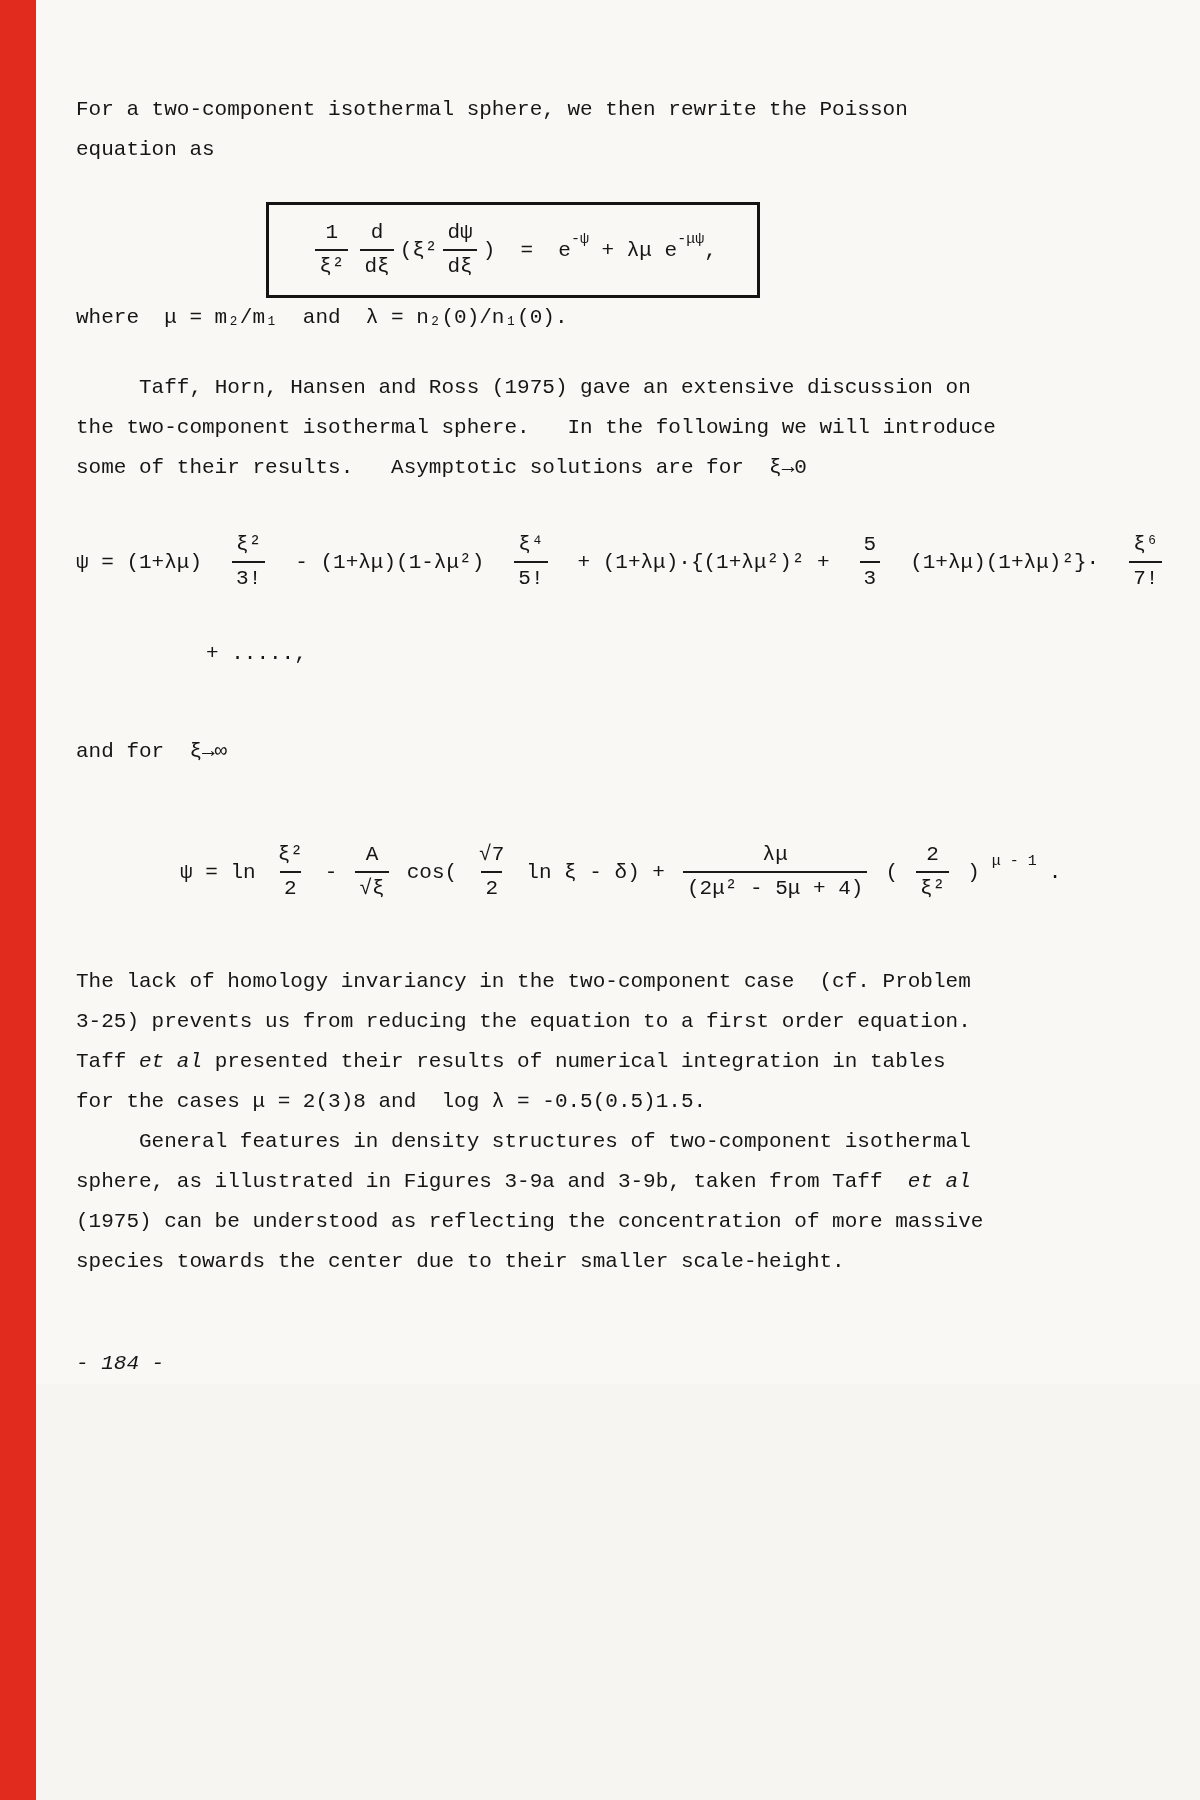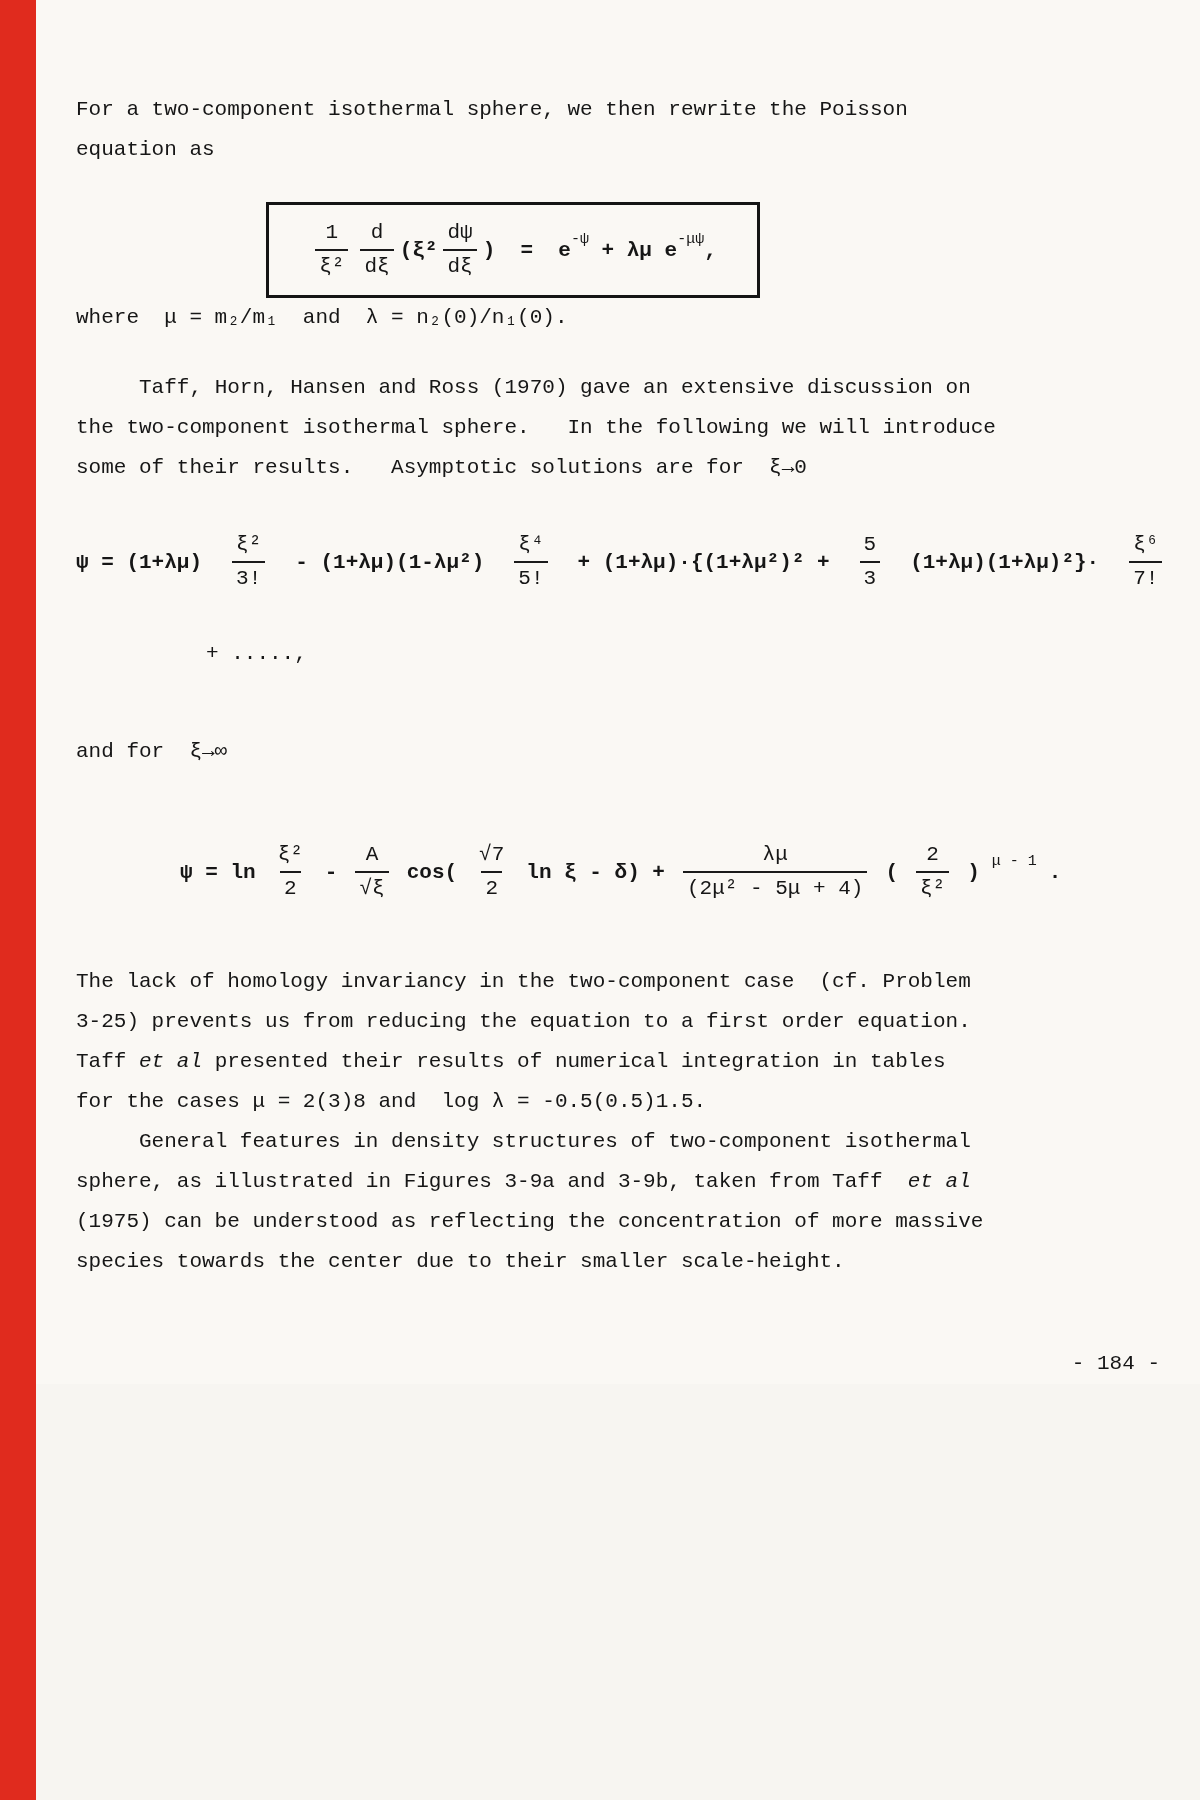--- a/index.html
+++ b/index.html
@@ -28,21 +28,21 @@
     white-space:pre-wrap;
   }
   .italic { font-style:italic; }
 
   
   .eq-row, .eq-line {
     display:flex;
     align-items:center;
     font-size:21px;
   }
-  .eq-row .seg, .eq-line .seg { white-space:pre;font-weight:bold; }
+  .eq-row .seg, .eq-line .seg { white-space:pre; }
   .frac {
     display:inline-flex;
     flex-direction:column;
     align-items:center;
     margin:0 6px;
   }
   .frac .num { display:block; padding:0 4px 3px 4px; line-height:26px; white-space:pre; }
   .frac .den { display:block; border-top:2px solid #1a1a1a; padding:3px 4px 0 4px; line-height:26px; white-space:pre; }
   .sup {
     font-size:15px;
@@ -64,23 +64,24 @@
   .where   { }
   .problem { margin-top:40px; }
   .taff    { margin-top:30px; }
   .series  { margin-top:44px;gap:24px; }
   .cont    { margin:42px 0 0 130px; }
   .andfor  { margin-top:58px; }
   .asym    { margin:70px 0 0 104px;gap:12px; }
   .lack    { margin-top:60px; }
   .pageno  {
     margin-top:62px;
-    text-align:right;
+    text-align:left;
     font-size:21px;
     line-height:40px;
+    font-style:italic;
   }
 </style>
 </head>
 <body>
 
 <div class="red-stripe"></div>
 
 <div class="page">
 
   <p class="body-text">For a two-component isothermal sphere, we then rewrite the Poisson
@@ -106,21 +107,21 @@
       <span class="sup">-ψ</span>
       <span class="seg"> + λμ e</span>
       <span class="sup">-μψ</span>
       <span class="seg">,</span>
     </div>
   </div>
 
   <p class="body-text where">where  μ = m₂/m₁  and  λ = n₂(0)/n₁(0).</p>
 
 
-  <p class="body-text taff">     Taff, Horn, Hansen and Ross (1970) gave an extensive discussion on
+  <p class="body-text taff">     Taff, Horn, Hansen and Ross (1975) gave an extensive discussion on
 the two-component isothermal sphere.   In the following we will introduce
 some of their results.   Asymptotic solutions are for  ξ→0</p>
 
   <div class="eq-line series">
     <span class="seg">ψ = (1+λμ)</span>
     <span class="frac">
         <span class="num">ξ²</span>
         <span class="den">3!</span>
       </span>
     <span class="seg">- (1+λμ)(1-λμ²)</span>

